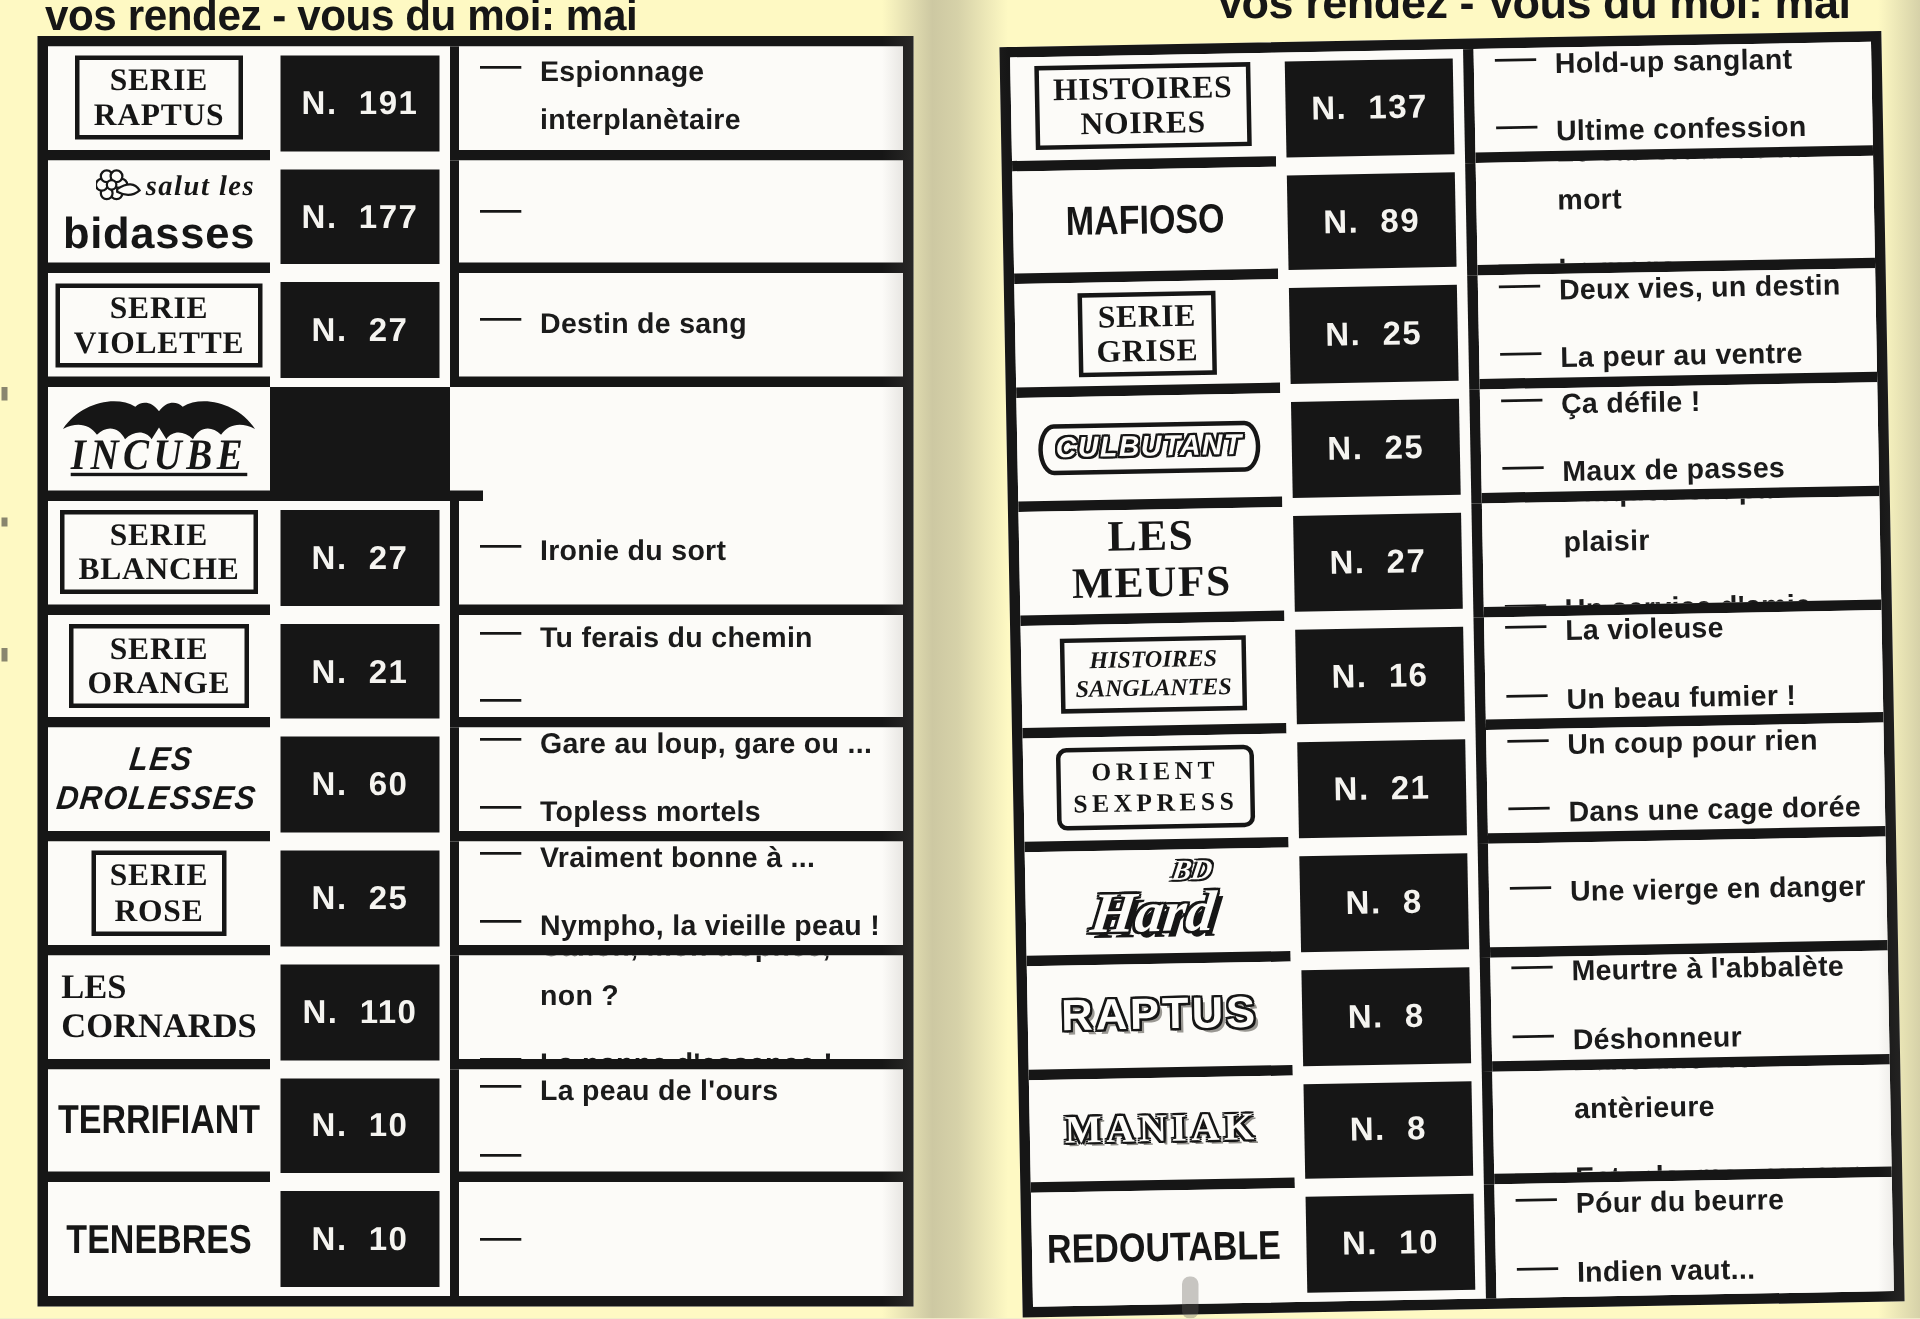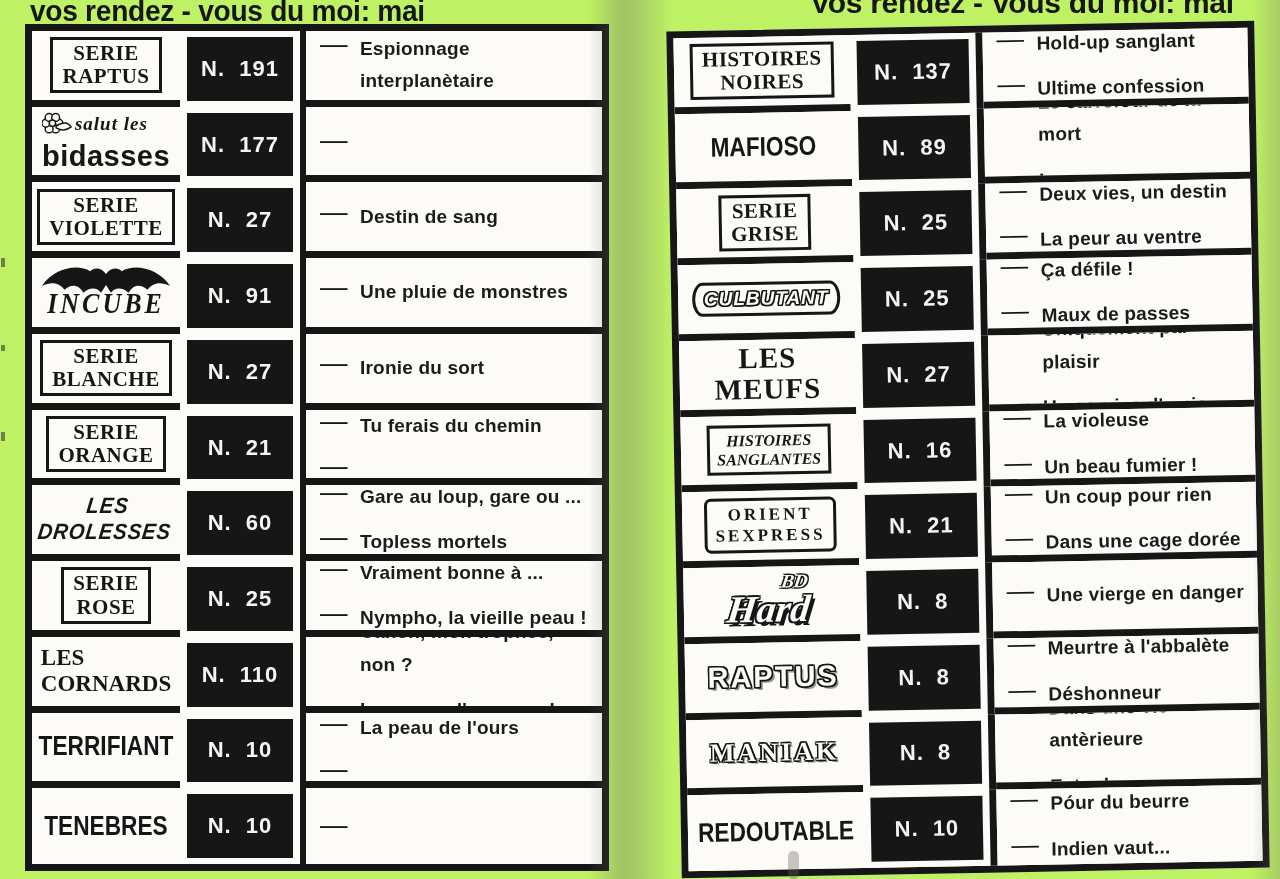--- a/index.html
+++ b/index.html
@@ -1,19 +1,19 @@
 <!DOCTYPE html>
 <html><head>
 <meta charset="utf-8">
 <style>
   html,body { margin:0; padding:0; }
   body { background:#dedcd8; font-family:"Liberation Sans", sans-serif; }
   .screenshot {
     position:relative; width:1280px; height:879px; overflow:hidden;
-    background:#bef264; color:#161616;
+    background:#fef9c3; color:#161616;
   }
 
   
   .header-left {
     position:absolute; left:30px; top:-5px;
     font-size:29px; font-weight:bold; letter-spacing:-0.3px;
     transform:scaleX(0.97); transform-origin:left top; white-space:nowrap;
   }
   .header-right-clip {
     position:absolute; left:772px; top:0; width:500px; height:21px; overflow:hidden;
@@ -106,26 +106,26 @@
                   1.5px 1.5px 0 #161616,-1.5px 0 0 #161616,1.5px 0 0 #161616,
                   0 -1.5px 0 #161616,0 1.5px 0 #161616, 3px 3px 0 #9a9893; }
 
   .logo-outline-3d { font-family:"Liberation Serif", serif; font-weight:bold;
                     font-size:26px; letter-spacing:3px; }
   .logo-outline-3d .logo-line { color:#fdfcf9;
       text-shadow:-1.4px -1.4px 0 #161616,1.4px -1.4px 0 #161616,-1.4px 1.4px 0 #161616,
                   1.4px 1.4px 0 #161616,-1.4px 0 0 #161616,1.4px 0 0 #161616,
                   0 -1.4px 0 #161616,0 1.4px 0 #161616, 2.5px 2.5px 0 #8f8d88; }
 
-  .logo-incube { position:relative; }
+  .logo-incube { position:relative;text-decoration:underline; }
   .logo-incube svg { display:block; margin-bottom:-7px; }
   .logo-incube .logo-line { font-family:"Liberation Serif", serif; font-weight:bold; font-style:italic;
                     font-size:26px; letter-spacing:3px; transform:scaleY(1.12); }
 
-  .logo-bidasses { display:block; text-align:left; }
+  .logo-bidasses { display:block; text-align:right; }
   .logo-bidasses svg { vertical-align:middle; margin-right:1px; }
   .logo-bidasses .line-0 { display:inline; font-family:"Liberation Serif", serif; font-style:italic;
                     font-weight:bold; font-size:19px; letter-spacing:1px; }
   .logo-bidasses .line-1 { display:block; font-weight:bold; font-size:29px; line-height:1;
                     letter-spacing:0.5px; margin-top:2px; }
 
   .logo-bd-hard { position:relative; display:block; width:100%; height:62px; }
   .logo-bd-hard .line-0 { position:absolute; top:0; left:56%;
                     font-family:"Liberation Serif", serif; font-weight:bold; font-style:italic;
                     font-size:19px; transform:skewX(-10deg); color:#fdfcf9;
@@ -223,25 +223,20 @@
     <div class="cell logo-cell">
       <div class="logo-inner logo-incube">
             <svg width="132" height="30" viewBox="0 0 134 30">
     <path d="M67 8 C62 1 55 1 51 5 C38 -3 14 2 2 20 C12 15 20 17 25 24 C32 17 40 19 44 27
              C50 21 58 21 62 27 L67 19 L72 27 C76 21 84 21 90 27 C94 19 102 17 109 24
              C114 17 122 15 132 20 C120 2 96 -3 83 5 C79 1 72 1 67 8 Z" fill="#161616"></path>
   </svg>
             <span class="logo-line line-0">INCUBE</span>
           </div>
     </div>
-    <div class="cell num-cell">
-      <div class="num-box">
-        <span>N. 91</span>
-      </div>
-    </div>
     <div class="cell rule-cell"></div>
     <div class="cell titles-cell">
           <div class="title-line">
             <span class="dash">—</span>
             <span class="title-text">Une pluie de monstres</span>
           </div>
         </div>
   </div>
       <div class="row">
     <div class="cell logo-cell">

